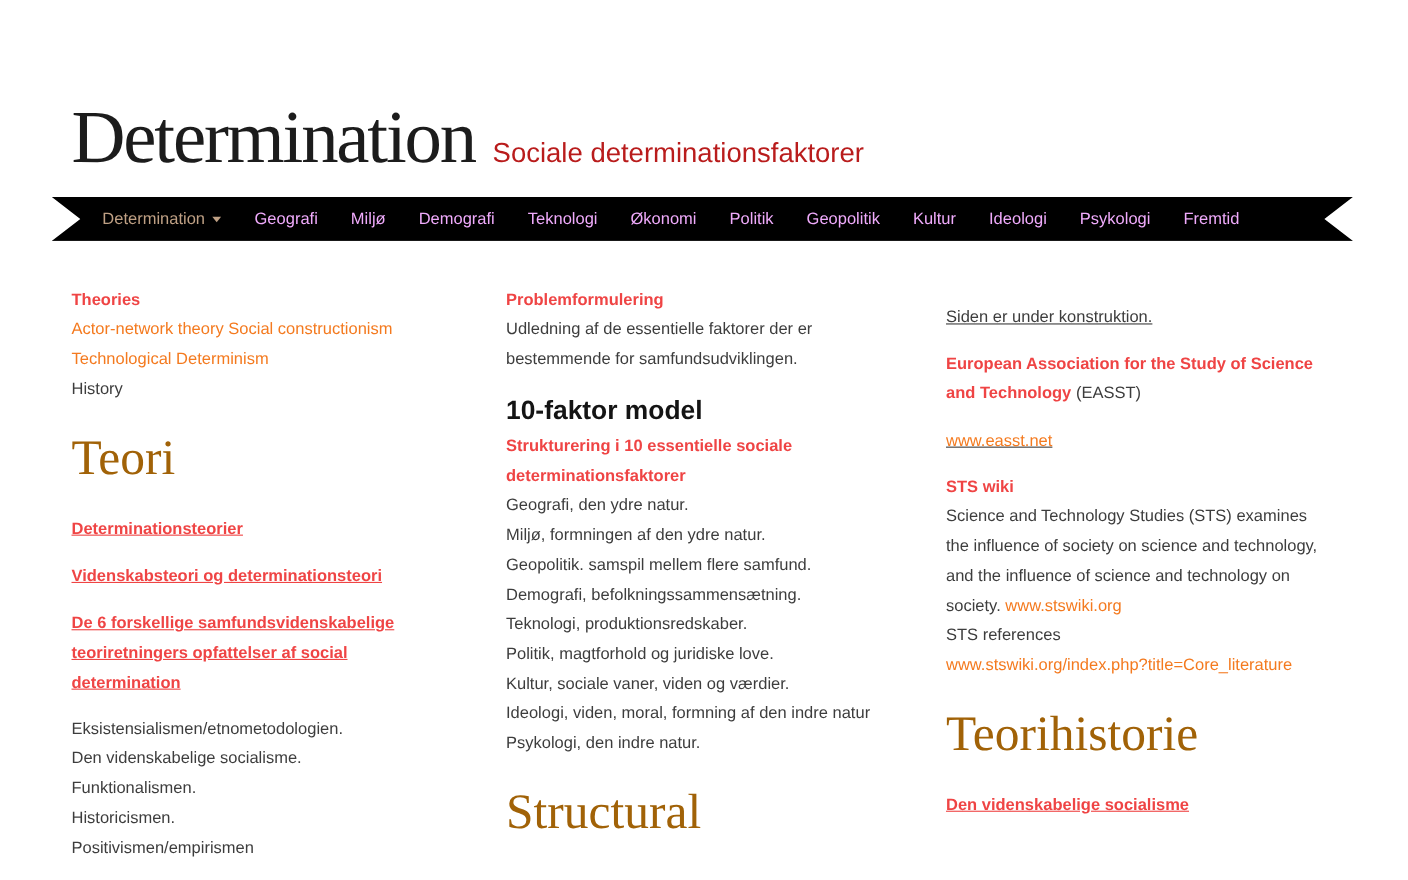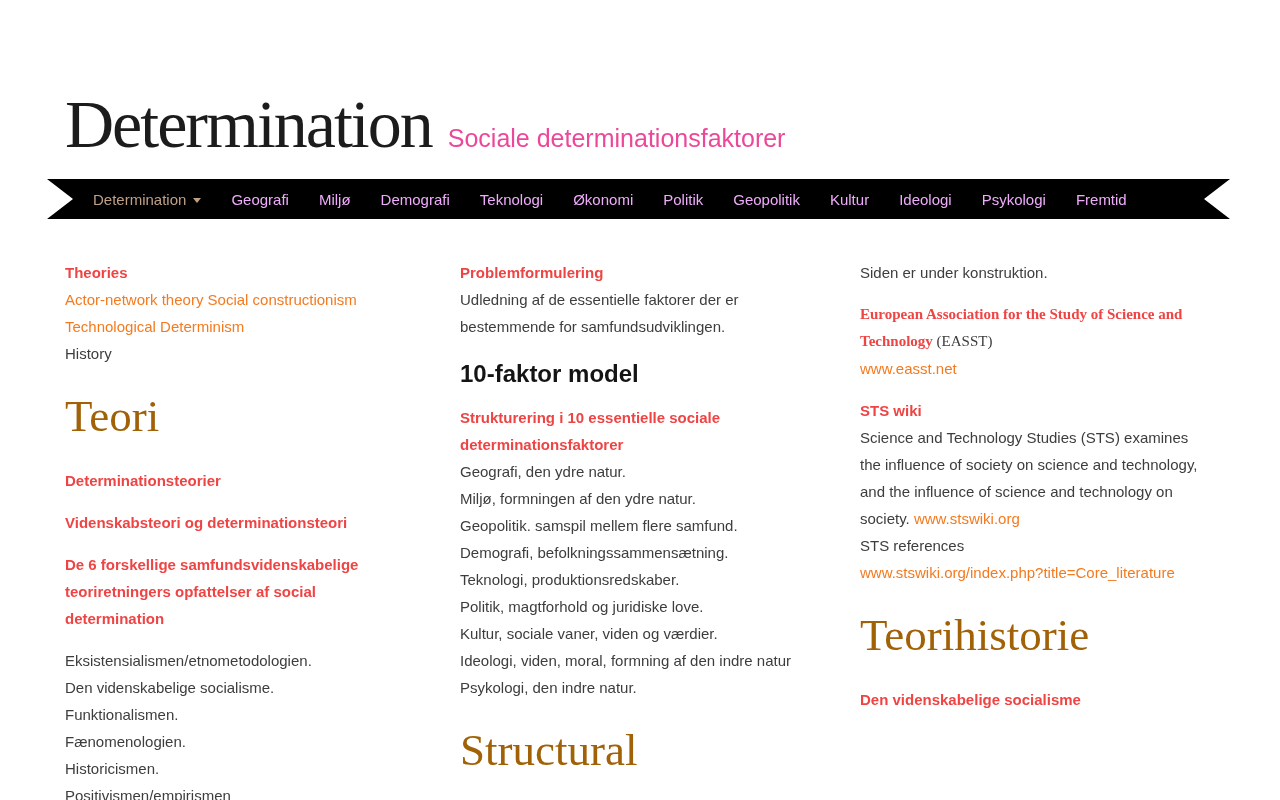--- a/index.html
+++ b/index.html
@@ -2,45 +2,45 @@
 <html><head>
 <meta charset="utf-8">
 <style>
   * { margin:0; padding:0; box-sizing:border-box; }
   html,body { width:1280px; height:800px; overflow:hidden; background:#ffffff;
     font-family:"Liberation Sans", sans-serif; }
   
   .header { padding:90px 65px 0 65px; display:flex; align-items:baseline; }
   .site-title { font-family:"Liberation Serif", serif; font-weight:400;
     font-size:68px; line-height:1; color:#1c1c1c; letter-spacing:-2px; }
-  .site-tagline { font-size:25px; color:#ec4899; margin-left:16px; letter-spacing:0; }
+  .site-tagline { font-size:25px; color:#b91c1c; margin-left:16px; letter-spacing:0; }
   
   .nav-ribbon { margin:21px 0 0 47px; width:1183px; height:40px; background:#000000;
     display:flex; align-items:center; gap:30px; padding-left:46px;
     clip-path:polygon(0 0, 100% 0, calc(100% - 26px) 50%, 100% 100%, 0 100%, 26px 50%); }
   .nav-item { font-size:15px; color:#f0abfc; cursor:pointer; white-space:nowrap; }
   .nav-item.active { color:#bfa084; }
   .caret-down { display:inline-block; width:0; height:0; margin-left:7px;
     border-left:4px solid transparent; border-right:4px solid transparent;
     border-top:5px solid #bfa084; vertical-align:2px; }
   
   .main { display:flex; padding:40px 65px 0 65px; }
   .col { font-size:15px; line-height:27px; color:#3d3d3d; }
   .col-left   { width:335px; margin-right:60px; }
   .col-middle { width:370px; margin-right:30px; }
   .col-right  { width:350px; }
   .line { display:block; }
   .bold { font-weight:bold; color:#ef4444; }
   a.link { color:#f47a1f; text-decoration:none; cursor:pointer; display:inline; }
-  p.para { margin:0 0 15px 0; }
-  p.para-tight { margin:0;font-family:Liberation Serif, serif; }
+  p.para { margin:16px 0 15px 0;text-decoration:underline; }
+  p.para-tight { margin:0; }
   h2.serif-heading { font-family:"Liberation Serif", serif; font-weight:400;
     font-size:45px; line-height:54px; color:#a16207; margin:22px 0 24px 0; }
   h3.model-heading { font-size:24px; line-height:28px; color:#141414;
-    font-weight:bold; margin:20px 0 16px 0; }
+    font-weight:bold; margin:20px 0 4px 0; }
 </style>
 </head>
 <body>
 
 <header class="header">
   <h1 class="site-title">Determination</h1>
   <span class="site-tagline">Sociale determinationsfaktorer</span>
 </header>
 
 <nav class="nav-ribbon">
@@ -71,21 +71,20 @@
       <span class="line">History</span>
     </div>
     <h2 class="serif-heading">Teori</h2>
     <p class="para bold">Determinationsteorier</p>
     <p class="para bold">Videnskabsteori og determinationsteori</p>
     <p class="para bold">De 6 forskellige samfundsvidenskabelige teoriretningers opfattelser af social determination</p>
     <div class="para-tight">
       <span class="line">Eksistensialismen/etnometodologien.</span>
       <span class="line">Den videnskabelige socialisme.</span>
       <span class="line">Funktionalismen.</span>
-      <span class="line">Fænomenologien.</span>
       <span class="line">Historicismen.</span>
       <span class="line">Positivismen/empirismen</span>
     </div>
   </section>
 
   <section class="col col-middle">
     <div class="para-tight">
       <span class="line bold">Problemformulering</span>
       <span>Udledning af de essentielle faktorer der er bestemmende for samfundsudviklingen.</span>
     </div>

